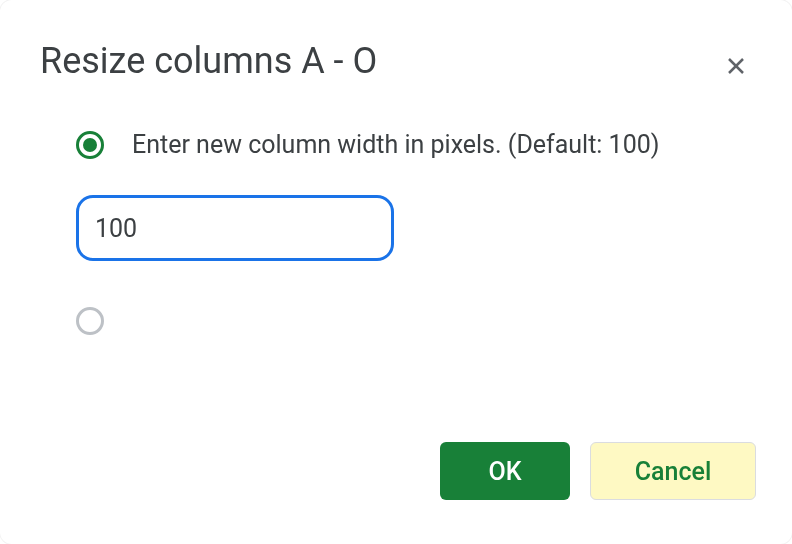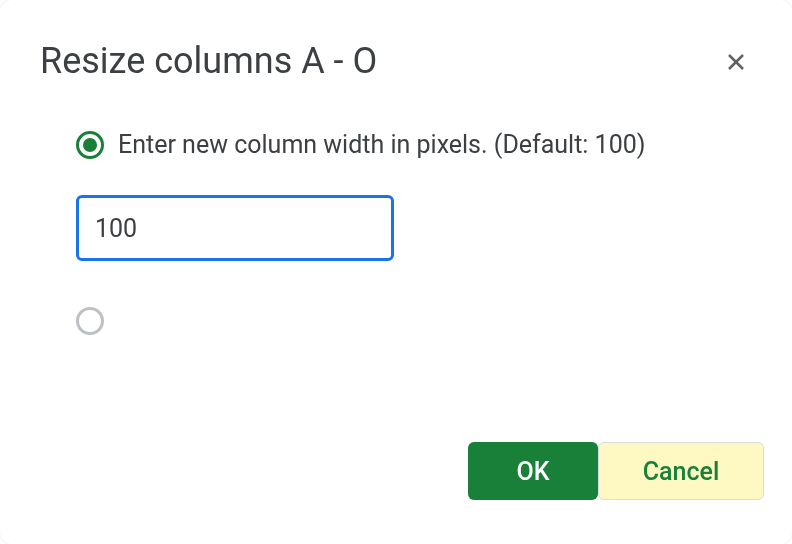--- a/index.html
+++ b/index.html
@@ -21,21 +21,21 @@
       right: 0;
       bottom: 0;
       background: #fff;
       border-radius: 12px;
       padding: 40px 40px 40px 40px;
       box-shadow: 0 0 0 1px rgba(0,0,0,0.05);
     }
     .dialog-header {
       display: flex;
       justify-content: space-between;
-      align-items: flex-start;
+      align-items: flex-end;
       margin-bottom: 48px;
     }
     .dialog-title {
       font-size: 36px;
       font-weight: 400;
       color: #3c4043;
       letter-spacing: 0;
     }
     .close-btn {
       background: none;
@@ -51,21 +51,21 @@
     .close-btn svg {
       width: 24px;
       height: 24px;
     }
     .option-group {
       padding-left: 36px;
     }
     .radio-option {
       display: flex;
       align-items: center;
-      gap: 14px;
+      gap: 28px;
       cursor: pointer;
       text-align: center;
     }
     .radio-circle {
       width: 28px;
       height: 28px;
       border-radius: 50%;
       border: 3px solid #bdc1c6;
       display: flex;
       align-items: center;
@@ -85,35 +85,36 @@
       font-size: 25px;
       color: #3c4043;
       font-weight: 400;
     }
     .width-input {
       margin-top: 36px;
       margin-left: 0;
       width: 318px;
       height: 66px;
       border: 3px solid #1a73e8;
-      border-radius: 6px;
+      border-radius: 17px;
       font-size: 25px;
       color: #3c4043;
       padding: 0 16px;
       outline: none;
       font-family: inherit;
     }
     .second-option {
       margin-top: 46px;
     }
     .dialog-footer {
       position: absolute;
       bottom: 44px;
-      right: 28px;
+      right: 36px;
       display: flex;
+      gap: 20px;
       border-radius: 20px;
     }
     .btn {
       height: 58px;
       padding: 0 36px;
       border-radius: 6px;
       font-size: 25px;
       font-weight: 500;
       cursor: pointer;
       font-family: inherit;

